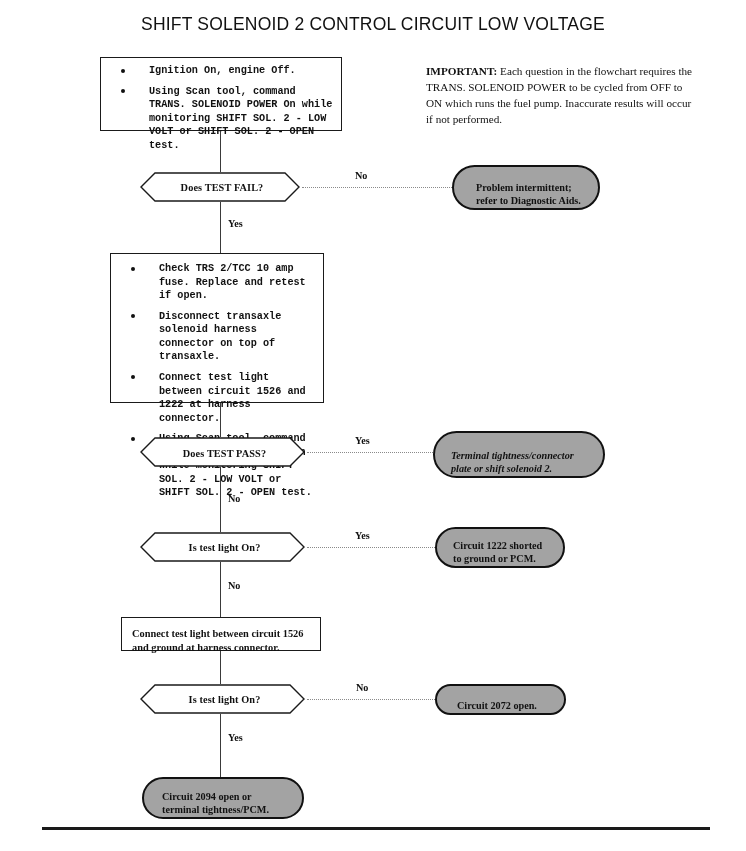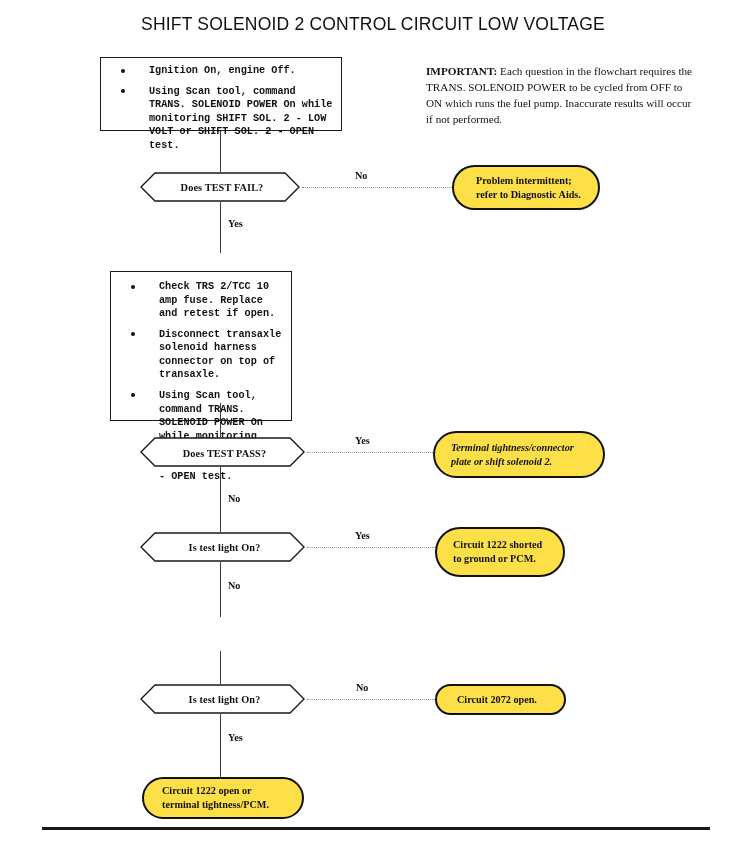--- a/index.html
+++ b/index.html
@@ -106,24 +106,24 @@
     letter-spacing: 0.1px;
     padding-left: 4px;
     box-sizing: border-box;
   }
 
   
   .oval {
     position: absolute;
     border: 2.2px solid #111;
     border-radius: 999px;
-    background: #fde047;
+    background: #a3a3a3;
     box-sizing: border-box;
     display: flex;
-    align-items: center;
+    align-items: flex-end;
   }
   .oval .otext {
     font-size: 10.2px;
     line-height: 1.34;
     font-weight: 600;
     padding-left: 22px;
     padding-right: 14px;
   }
 
   
@@ -186,25 +186,26 @@
   <div class="dotline" style="left:302px; top:187px; width:152px;"></div>
   <div class="edge-label" style="left:355px; top:170px;">No</div>
 
   <div class="oval" style="left:452px; top:165px; width:148px; height:45px;">
     <div class="otext">Problem intermittent; refer to Diagnostic Aids.</div>
   </div>
 
   <div class="vline" style="left:220px; top:202px; height:51px;"></div>
   <div class="edge-label" style="left:228px; top:218px;">Yes</div>
 
-  <div class="proc-box" style="left:110px; top:271px; width:182px; height:150px;">
+  <div class="proc-box" style="left:110px; top:253px; width:214px; height:150px;">
     <div class="proc-inner" style="padding-top:8px;">
       <ul class="bullets">
         <li><span class="dot"></span><span>Check TRS 2/TCC 10 amp fuse. Replace and retest if open.</span></li>
         <li><span class="dot"></span><span>Disconnect transaxle solenoid harness connector on top of transaxle.</span></li>
+        <li><span class="dot"></span><span>Connect test light between circuit 1526 and 1222 at harness connector.</span></li>
         <li><span class="dot"></span><span>Using Scan tool, command TRANS. SOLENOID POWER On while monitoring SHIFT SOL. 2 - LOW VOLT or SHIFT SOL. 2 - OPEN test.</span></li>
       </ul>
     </div>
   </div>
 
   <div class="vline" style="left:220px; top:403px; height:34px;"></div>
 
   <div class="decision" style="left:140px; top:437px; width:165px; height:33px;">
     <svg width="165" height="30" viewBox="0 0 165 30">
       <polygon points="15,1 150,1 164,15 150,29 15,29 1,15" fill="#ffffff" stroke="#1a1a1a" stroke-width="1.4"></polygon>
@@ -225,27 +226,30 @@
   <div class="decision" style="left:140px; top:532px; width:165px; height:30px;">
     <svg width="165" height="30" viewBox="0 0 165 30">
       <polygon points="15,1 150,1 164,15 150,29 15,29 1,15" fill="#ffffff" stroke="#1a1a1a" stroke-width="1.4"></polygon>
     </svg>
     <div class="dlabel">Is test light On?</div>
   </div>
 
   <div class="dotline" style="left:307px; top:547px; width:128px;"></div>
   <div class="edge-label" style="left:355px; top:530px;">Yes</div>
 
-  <div class="oval" style="left:435px; top:527px; width:130px; height:50px;">
+  <div class="oval" style="left:435px; top:527px; width:130px; height:41px;">
     <div class="otext" style="padding-left:16px;">Circuit 1222 shorted to ground or PCM.</div>
   </div>
 
   <div class="vline" style="left:220px; top:562px; height:55px;"></div>
   <div class="edge-label" style="left:228px; top:580px;">No</div>
 
+  <div class="proc-box" style="left:121px; top:617px; width:200px; height:34px;">
+    <div class="plain-text">Connect test light between circuit 1526 and ground at harness connector.</div>
+  </div>
 
   <div class="vline" style="left:220px; top:651px; height:33px;"></div>
 
   <div class="decision" style="left:140px; top:684px; width:165px; height:30px;">
     <svg width="165" height="30" viewBox="0 0 165 30">
       <polygon points="15,1 150,1 164,15 150,29 15,29 1,15" fill="#ffffff" stroke="#1a1a1a" stroke-width="1.4"></polygon>
     </svg>
     <div class="dlabel">Is test light On?</div>
   </div>
 
@@ -253,18 +257,18 @@
   <div class="edge-label" style="left:356px; top:682px;">No</div>
 
   <div class="oval" style="left:435px; top:684px; width:131px; height:31px;">
     <div class="otext" style="padding-left:20px;">Circuit 2072 open.</div>
   </div>
 
   <div class="vline" style="left:220px; top:714px; height:63px;"></div>
   <div class="edge-label" style="left:228px; top:732px;">Yes</div>
 
   <div class="oval" style="left:142px; top:777px; width:162px; height:42px;">
-    <div class="otext" style="padding-left:18px;">Circuit 1222 open or terminal tightness/PCM.</div>
+    <div class="otext" style="padding-left:18px;">Circuit 2094 open or terminal tightness/PCM.</div>
   </div>
 
   <div class="bottom-rule"></div>
 
 </div>
 
 </body></html>

